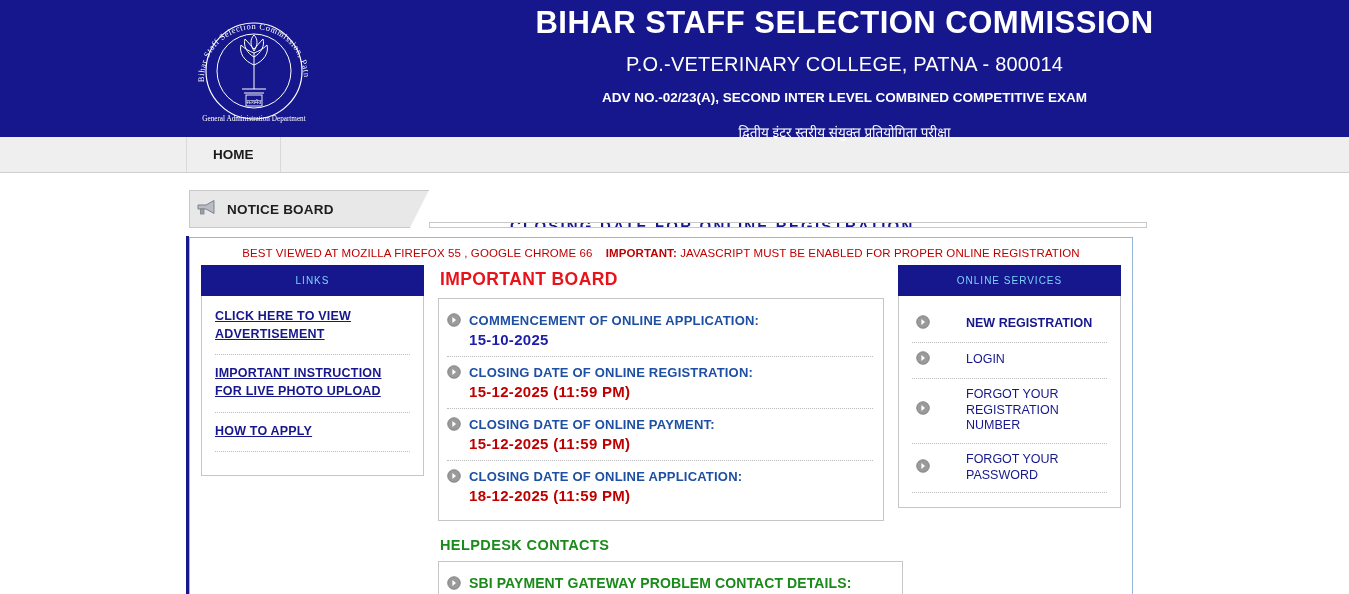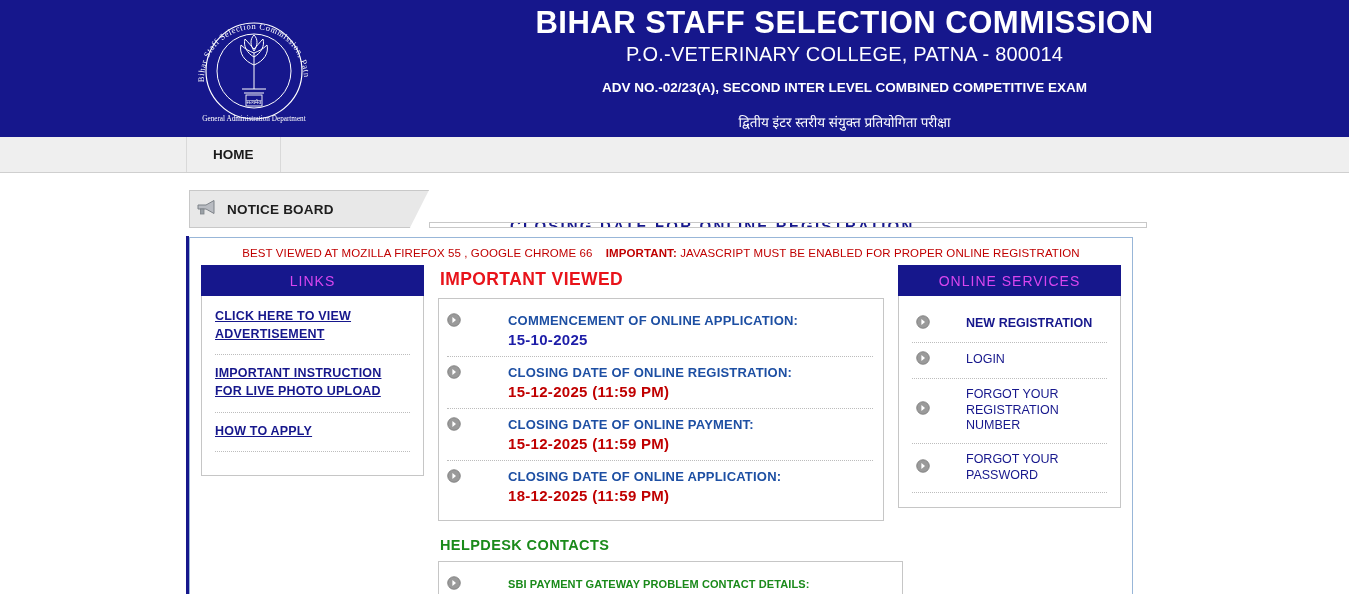--- a/index.html
+++ b/index.html
@@ -33,20 +33,21 @@
   }
   .org-title {
     font-size: 31px;
     font-weight: bold;
     letter-spacing: 0.5px;
     line-height: 1.25;
     padding-left: 10px;
   }
   .org-addr {
     font-size: 20px;
+    margin-top: 10px;
     padding-left: 10px;
     letter-spacing: 0.2px;
   }
   .org-adv {
     font-size: 13.5px;
     font-weight: bold;
     margin-top: 14px;
     padding-left: 10px;
   }
   .org-adv-hi {
@@ -145,24 +146,24 @@
     display: flex;
     align-items: flex-start;
     padding: 0 11px 10px 11px;
     gap: 14px;
   }
 
   
   .col-left { width: 223px; flex: 0 0 223px; }
   .panel-head {
     background: #16178c;
-    color: #d946ef;
+    color: #7dd3fc;
     height: 31px;
     display: flex; align-items: center; justify-content: center;
-    font-size: 14px;
+    font-size: 10px;
     letter-spacing: 1px;
   }
   .panel-body {
     border: 1px solid #c6c6c6;
     border-top: none;
     padding: 11px 13px 14px 13px;
     background: #fff;
     min-height: 160px;
   }
   .link-item {
@@ -205,36 +206,36 @@
     align-items: flex-start;
     gap: 8px;
     padding: 5px 0 6px 0;
     border-bottom: 1px dotted #bcbcbc;
   }
   .date-row:last-child { border-bottom: none; }
   .bullet {
     flex: 0 0 auto;
     margin-top: 3px;
   }
-  .date-text { line-height: 1.25; margin-left: 39px; }
+  .date-text { line-height: 1.25; }
   .date-label {
     font-size: 13px;
     font-weight: bold;
     color: #1d4fa3;
     letter-spacing: 0.2px;
   }
   .date-value {
     font-size: 15px;
     font-weight: bold;
     color: #c00000;
     letter-spacing: 0.3px;
   }
   .date-value.blue { color: #1d1da8; }
   .hd-label {
-    font-size: 11px;
+    font-size: 14px;
     font-weight: bold;
     color: #1a8a1a;
     letter-spacing: 0.1px;
   }
 
   
   .col-right { width: 223px; flex: 0 0 223px; }
   .svc-item {
     display: flex;
     align-items: center;
@@ -333,21 +334,21 @@
     <div class="col-left">
       <div class="panel-head">LINKS</div>
       <div class="panel-body">
         <div class="link-item">CLICK HERE TO VIEW ADVERTISEMENT</div>
         <div class="link-item">IMPORTANT INSTRUCTION FOR LIVE PHOTO UPLOAD</div>
         <div class="link-item">HOW TO APPLY</div>
       </div>
     </div>
 
     <div class="col-center">
-      <div class="section-title">IMPORTANT VIEWED</div>
+      <div class="section-title">IMPORTANT BOARD</div>
 
       <div class="dates-box">
 
         <div class="date-row">
           <span class="bullet">
             <svg width="14" height="14" viewBox="0 0 14 14" aria-hidden="true">
               <circle cx="7" cy="7" r="6.3" fill="#9a9a9a" stroke="#7a7a7a" stroke-width="0.8"></circle>
               <path d="M5.4 4 L9 7 L5.4 10 Z" fill="#ffffff"></path>
             </svg>
           </span>

